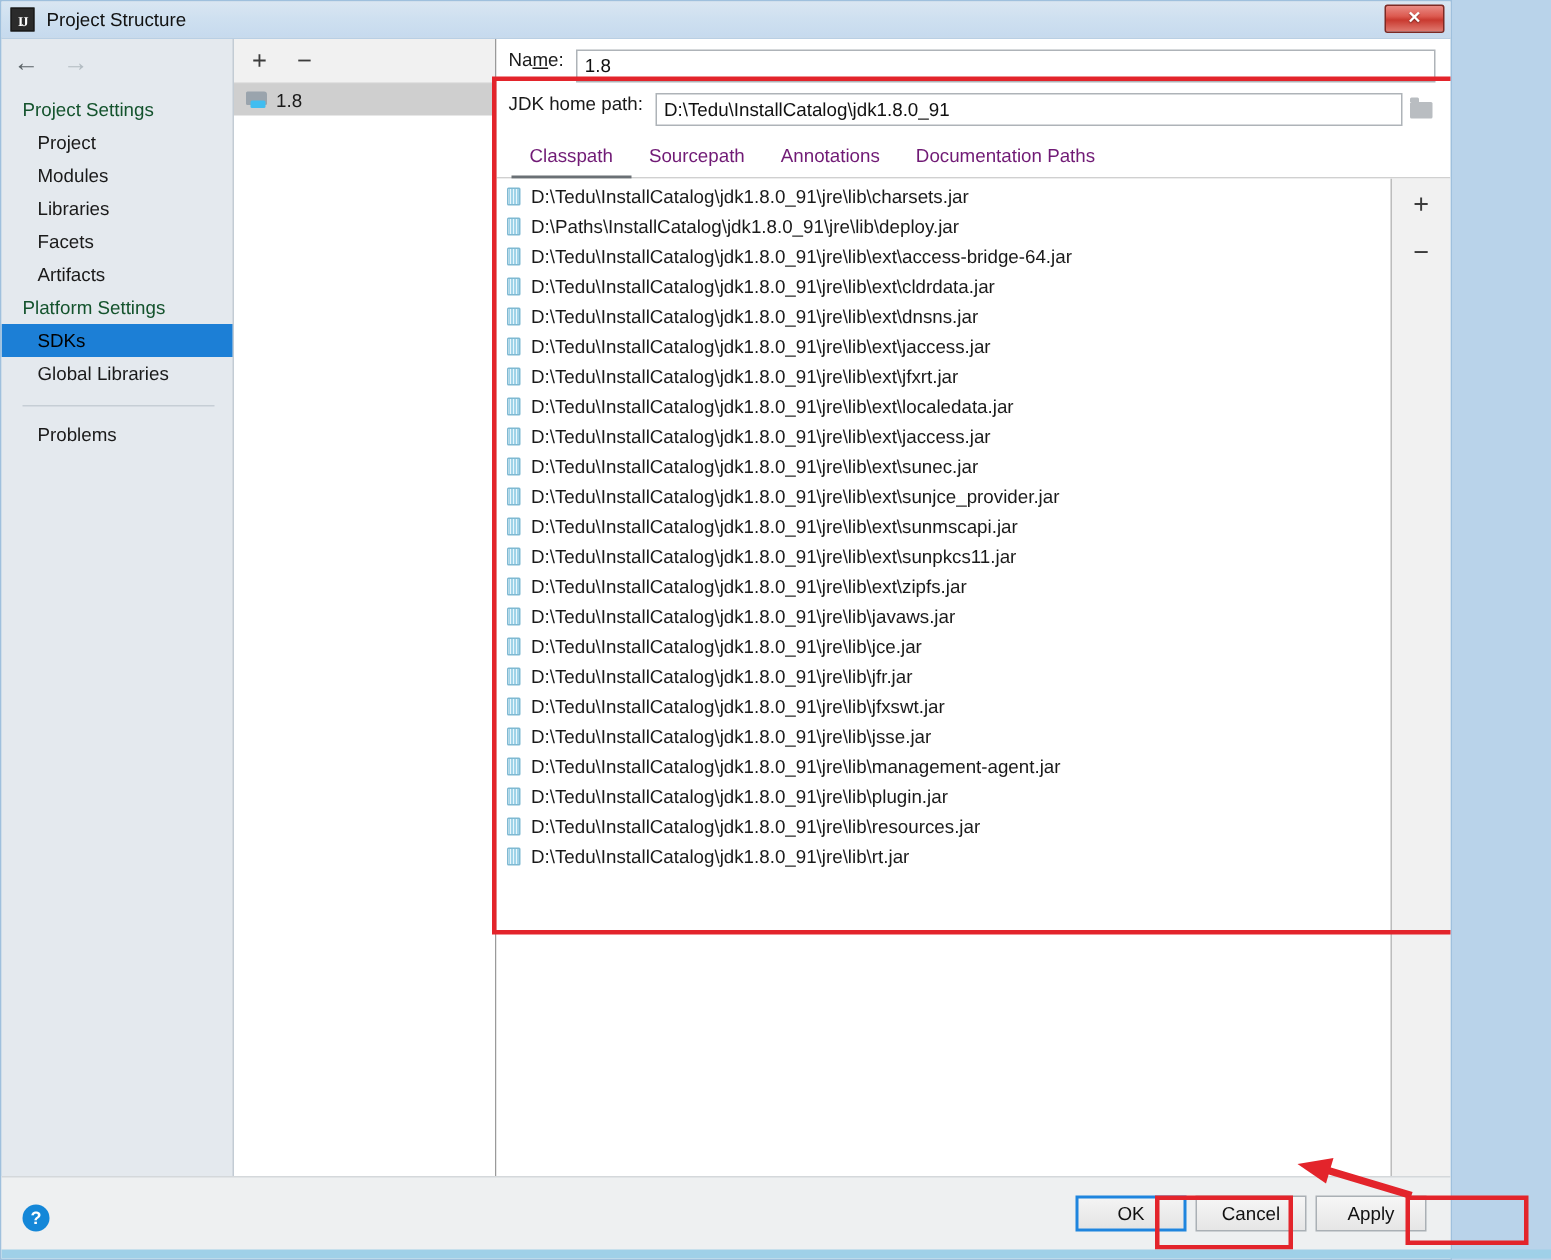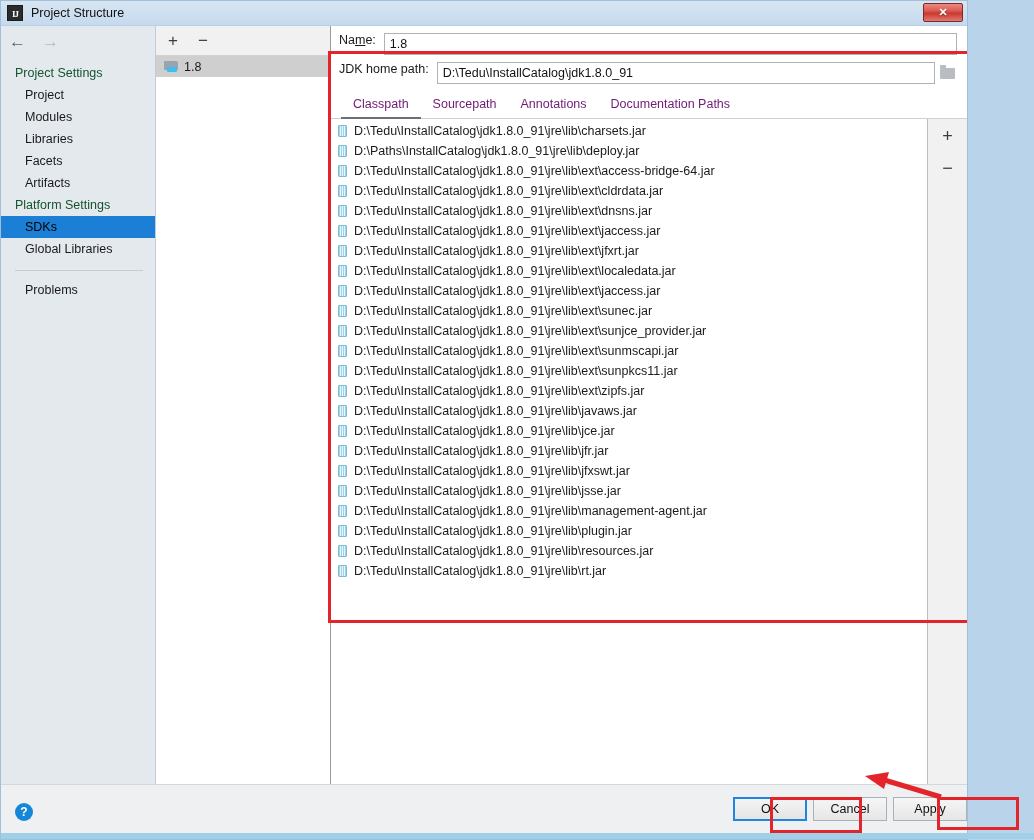--- a/index.html
+++ b/index.html
@@ -286,21 +286,21 @@
   }
   .help-ico {
     width: 18px; height: 18px; border-radius: 50%;
     background: #1487d8;
     color: #ffffff; font-size: 12px; font-weight: bold;
     line-height: 18px; text-align: center;
     margin-left: 14px;
     cursor: pointer;
   }
   .btn-group {
-    position: absolute; right: 0; top: 12px;
+    position: absolute; right: 16px; top: 12px;
     display: flex; gap: 6px; align-items: center;
   }
   .dlg-btn {
     width: 74px; height: 24px;
     background: linear-gradient(to bottom,#f6f6f6,#e6e6e6);
     border: 1px solid #aab0b5;
     font-size: 12.5px;
     color: #111;
     cursor: pointer;
     font-family: "Liberation Sans", sans-serif;

